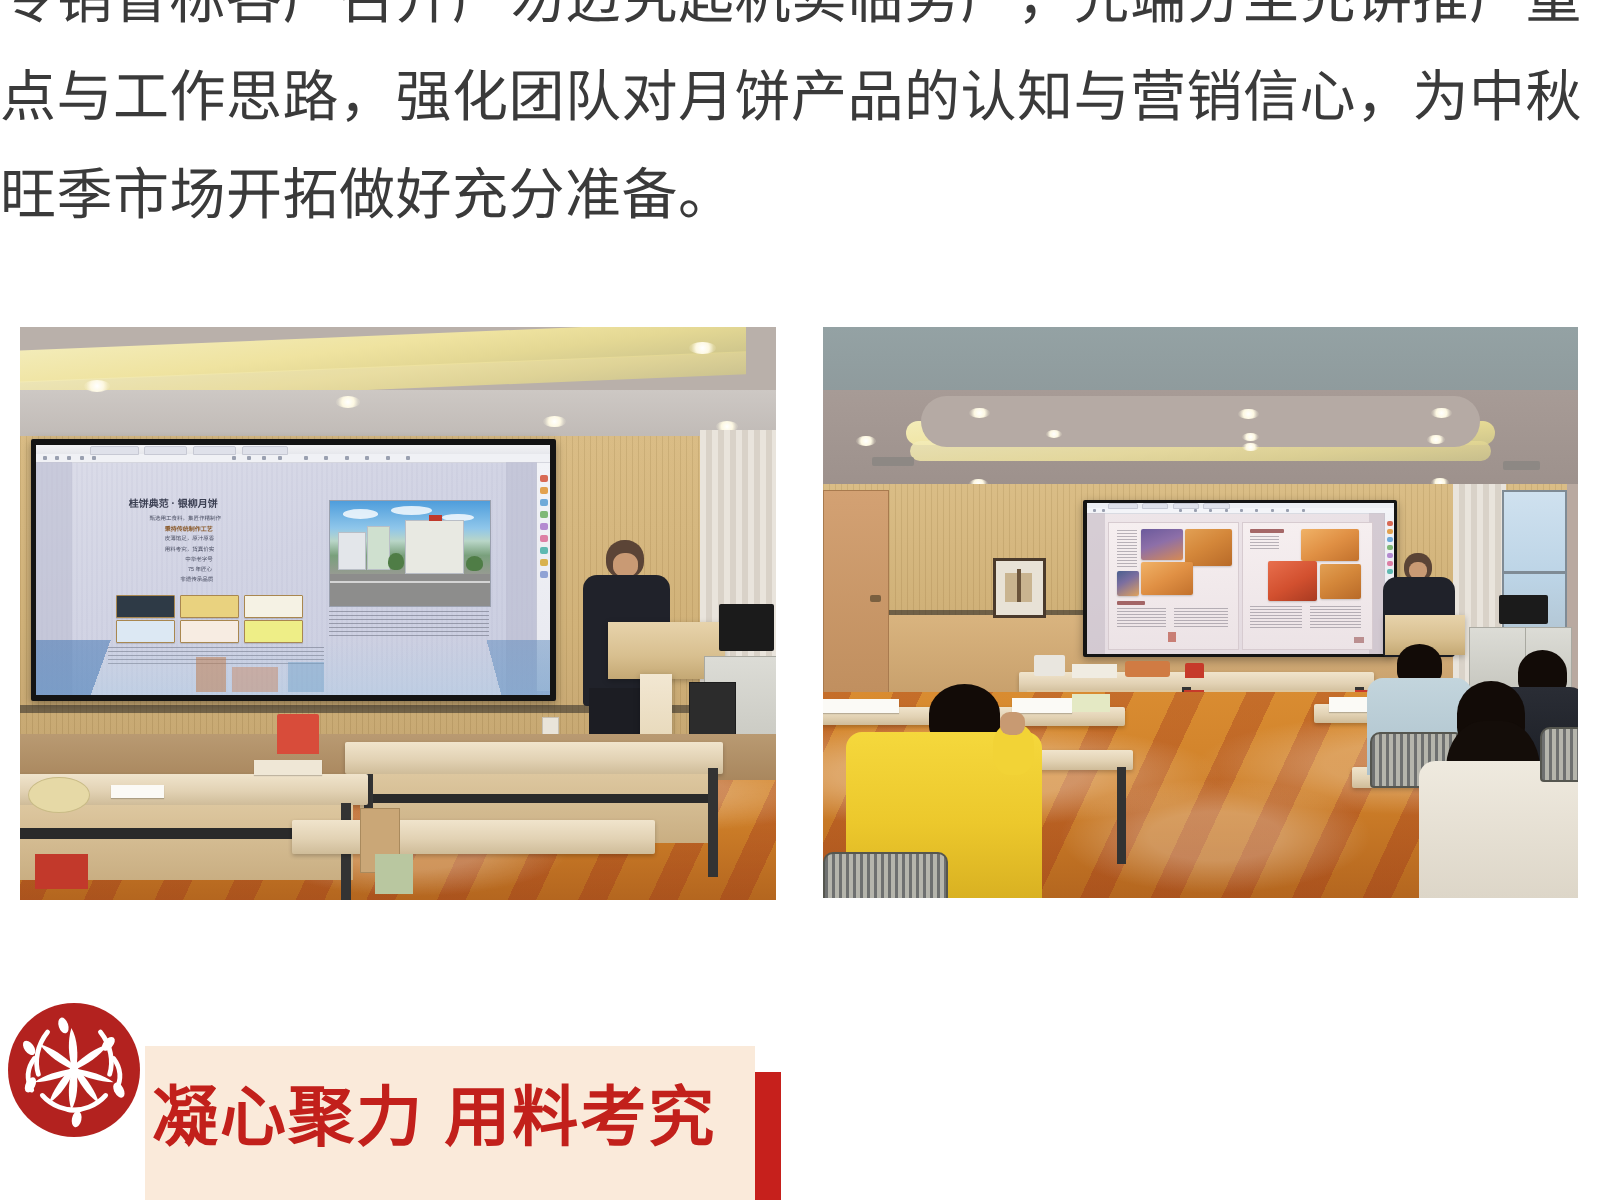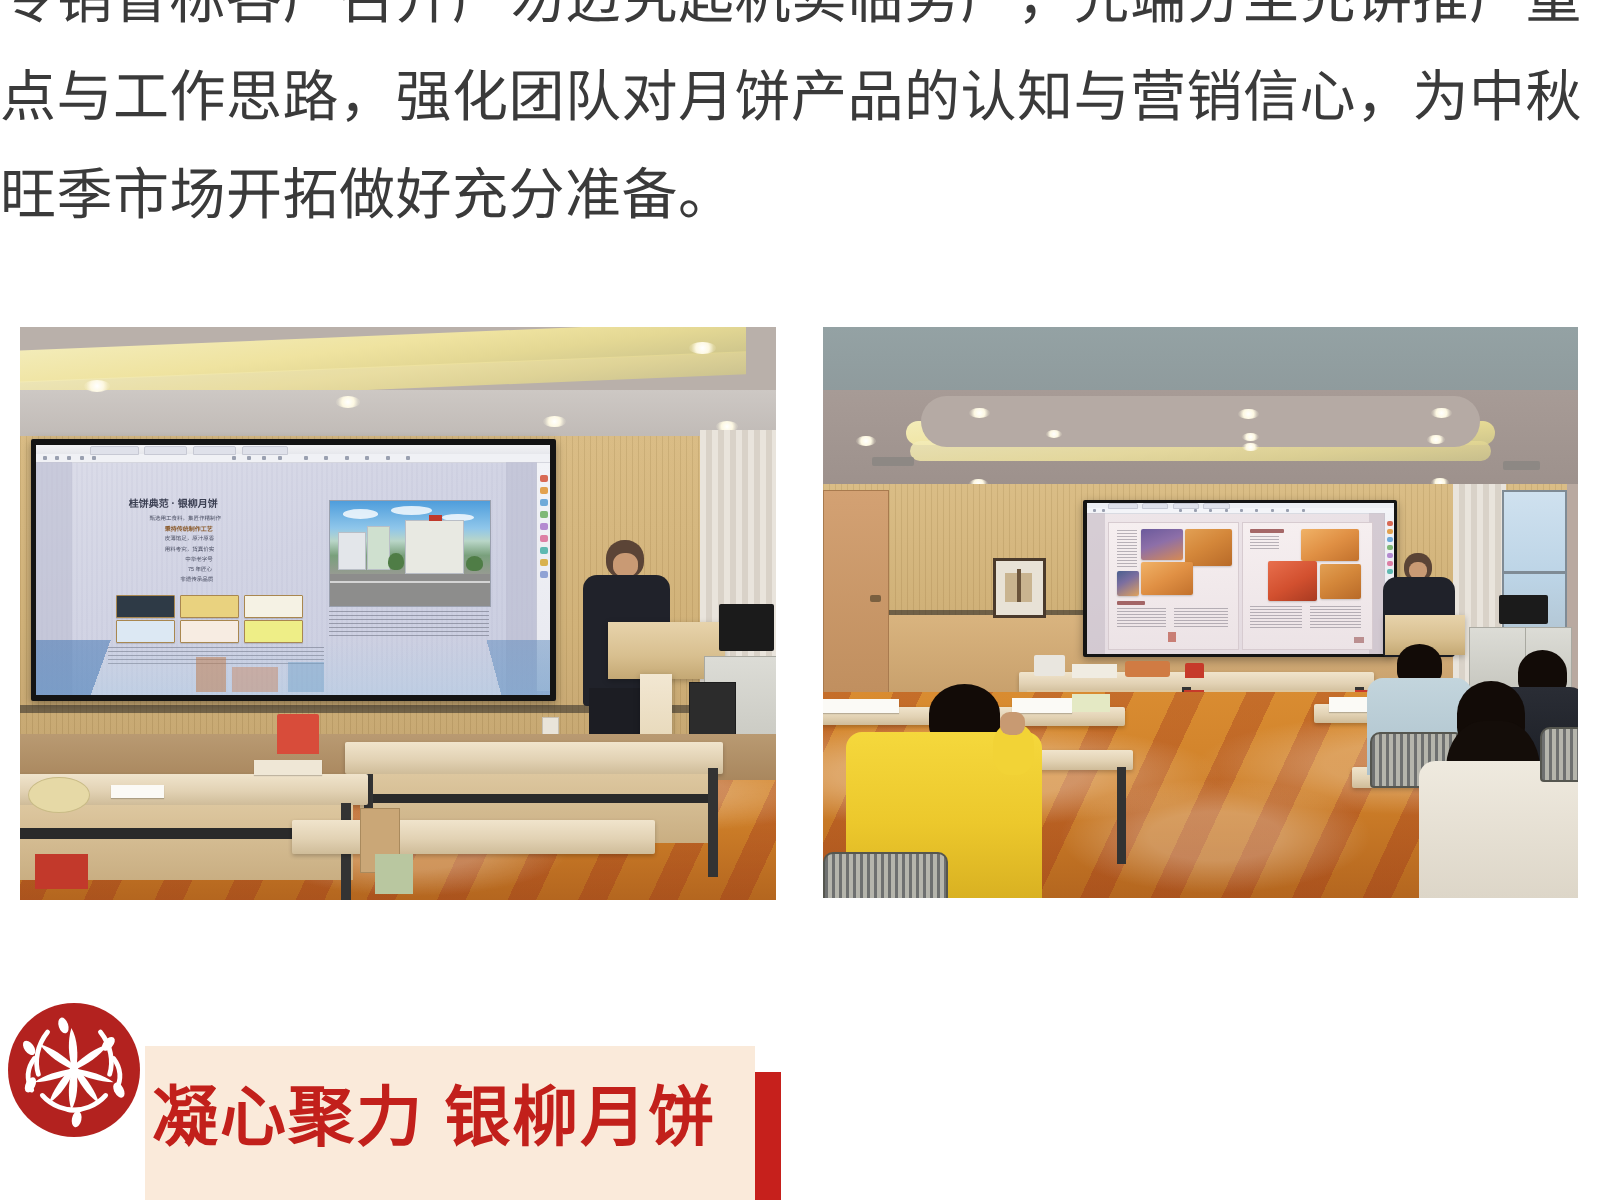--- a/index.html
+++ b/index.html
@@ -624,13 +624,13 @@
       <ellipse cx="84" cy="66" rx="3.6" ry="6.2" transform="rotate(-28 84 66)"></ellipse>
       <ellipse cx="52" cy="88" rx="3.6" ry="6.2" transform="rotate(12 52 88)"></ellipse>
       <ellipse cx="17" cy="62" rx="3.6" ry="6.2" transform="rotate(28 17 62)"></ellipse>
       <ellipse cx="16" cy="34" rx="3.6" ry="6.2" transform="rotate(-36 16 34)"></ellipse>
     </g>
   </svg>
 </div>
 
 <div class="banner-panel"></div>
 <div class="banner-bar"></div>
-<div class="banner-text">凝心聚力 银柳月饼</div>
+<div class="banner-text">凝心聚力 用料考究</div>
 
 </body></html>

